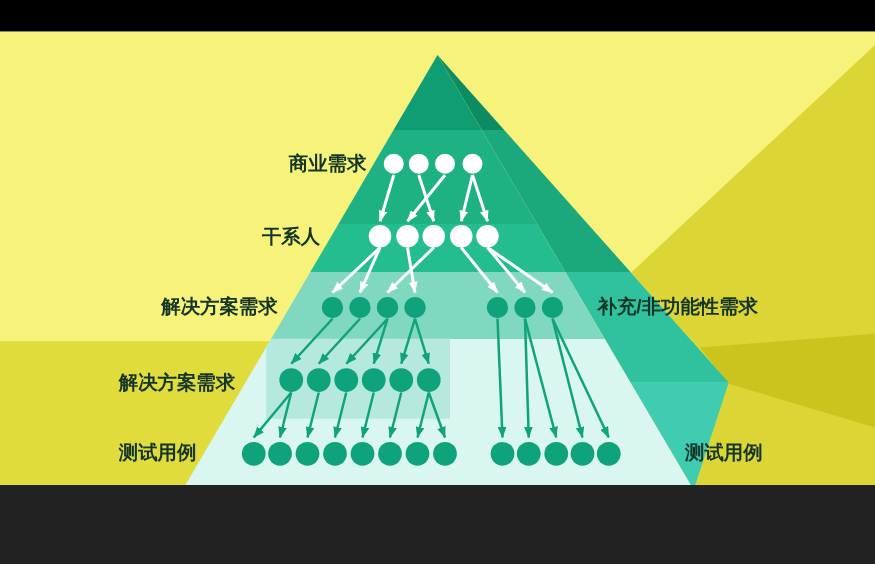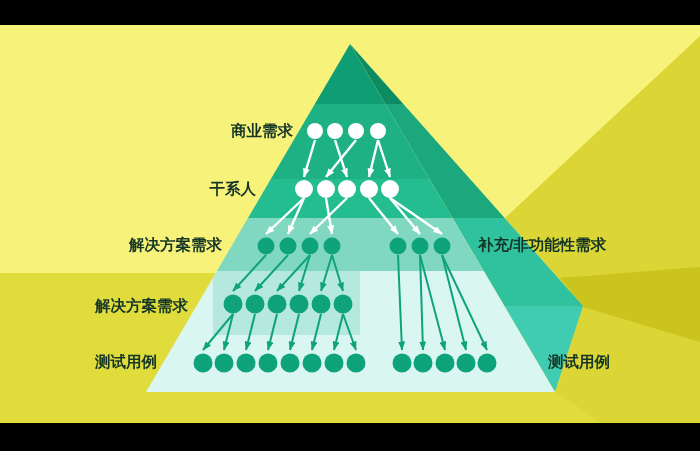--- a/index.html
+++ b/index.html
@@ -1,17 +1,17 @@
 <!DOCTYPE html>
 <html><head>
 <meta charset="utf-8">
 <style>
   html,body{margin:0;padding:0;background:#222;}
   .stage{
-    position:relative;width:700px;height:451px;overflow:hidden;
+    position:relative;width:700px;height:388px;overflow:hidden;
     font-family:"Liberation Sans","DejaVu Sans",sans-serif;
     background:#000;
   }
   svg text{
     font-family:"Liberation Sans","DejaVu Sans",sans-serif;
     font-weight:bold;font-size:15.5px;
   }
 </style>
 </head>
 <body>

